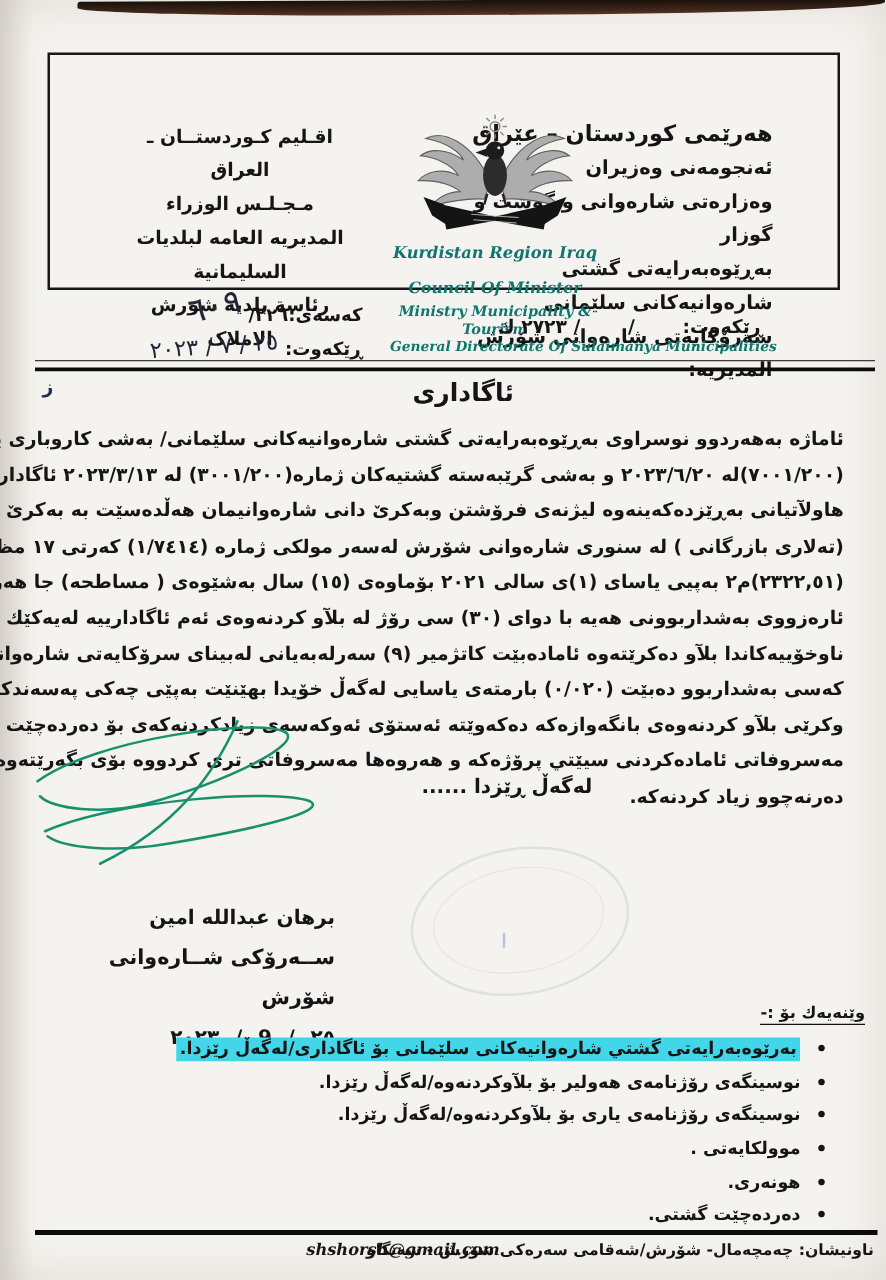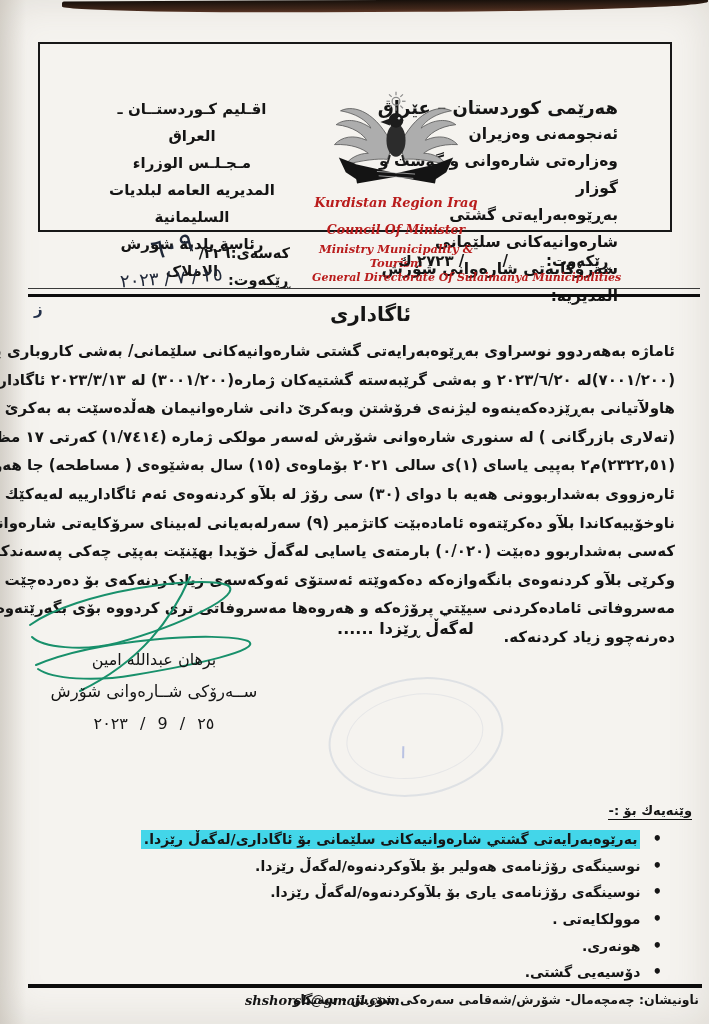--- a/index.html
+++ b/index.html
@@ -17,21 +17,21 @@
   
   .header-box{position:absolute;left:38px;top:42px;width:630px;height:186px;
     border:2px solid #181818;background:transparent;}
   .hdr-col-kurdish{position:absolute;right:52px;top:50px;width:280px;text-align:right;
     font-weight:bold;font-size:15.5px;line-height:27px;}
   .hdr-col-kurdish .big{font-size:18px;}
   .hdr-col-arabic{position:absolute;left:52px;top:52px;width:200px;text-align:center;
     font-weight:bold;font-size:15px;line-height:27px;}
   .hdr-center{position:absolute;left:272px;top:46px;width:168px;text-align:center;direction:ltr;}
   .emblem{width:150px;height:104px;display:block;margin:0 auto;}
-  .eng{font-family:"DejaVu Serif",serif;font-weight:bold;font-style:italic;color:#b91c1c;}
+  .eng{font-family:"DejaVu Serif",serif;font-weight:bold;font-style:italic;color:#0f766e;}
   .eng1{font-size:13px;margin-top:1px;}
   .eng2{font-size:12.5px;margin-top:12px;}
   .eng3{font-size:11.5px;margin-top:5px;}
   .eng4{font-size:11px;margin-top:1px;white-space:nowrap;}
   
   .ref-left{position:absolute;left:40px;top:236px;width:250px;text-align:right;
     font-weight:bold;font-size:14.5px;line-height:26px;}
   .hand{font-weight:normal;color:#202838;display:inline-block;}
   .hand-num{font-size:27px;transform:rotate(-13deg) skewX(-6deg);letter-spacing:4px;
     position:relative;top:-3px;margin-left:18px;}
@@ -50,22 +50,22 @@
   .bline.last{text-align-last:right;}
   .closing{position:absolute;left:318px;top:619px;width:175px;text-align:center;
     font-size:16px;font-weight:bold;}
   .signature-svg{position:absolute;left:22px;top:573px;width:250px;height:120px;}
   .stamp{position:absolute;left:328px;top:678px;width:172px;height:114px;
     border:2px solid rgba(105,128,172,.16);border-radius:50%;transform:rotate(-9deg);}
   .stamp .inner{position:absolute;left:16px;top:14px;width:136px;height:82px;
     border:1.5px solid rgba(105,128,172,.11);border-radius:50%;}
   .stamp .tick{position:absolute;left:70px;top:64px;width:2px;height:12px;
     background:rgba(60,90,200,.32);transform:rotate(10deg);}
-  .sign-block{position:absolute;left:40px;top:644px;width:228px;text-align:center;
-    font-weight:normal;line-height:32px;}
+  .sign-block{position:absolute;left:40px;top:718px;width:228px;text-align:right;
+    font-weight:bold;line-height:32px;}
   .sign-name{font-size:16px;}
   .sign-title{font-size:16.5px;}
   .sign-date{font-size:16px;word-spacing:7px;}
   
   .dist-heading{position:absolute;right:17px;top:803px;font-size:13px;font-weight:bold;
     border-bottom:1.5px solid #111;padding-bottom:1px;}
   .dist-item{position:absolute;right:47px;display:flex;direction:rtl;align-items:center;
     gap:12px;font-size:14px;font-weight:bold;white-space:nowrap;}
   .dist-item .dot{font-size:15px;line-height:1;}
   .hl{background:#43d6e9;padding:1px 3px 2px 3px;}
@@ -208,19 +208,19 @@
   <div class="dist-item" style="top:911px">
     <span class="dot">•</span>
     <span>موولکایەتی .</span>
   </div>
   <div class="dist-item" style="top:938px">
     <span class="dot">•</span>
     <span>هونەری.</span>
   </div>
   <div class="dist-item" style="top:964px">
     <span class="dot">•</span>
-    <span>دۆسیەیی گشتی.</span>
+    <span>دەردەچێت گشتی.</span>
   </div>
 
   <div class="footer-rule"></div>
   <div class="footer-address">ناونیشان: چەمچەمال- شۆرش/شەقامی سەرەکی شۆرش - سەنگاو</div>
   <div class="footer-email">shshorsh@gmail.com</div>
 </div>
 
 </body></html>

